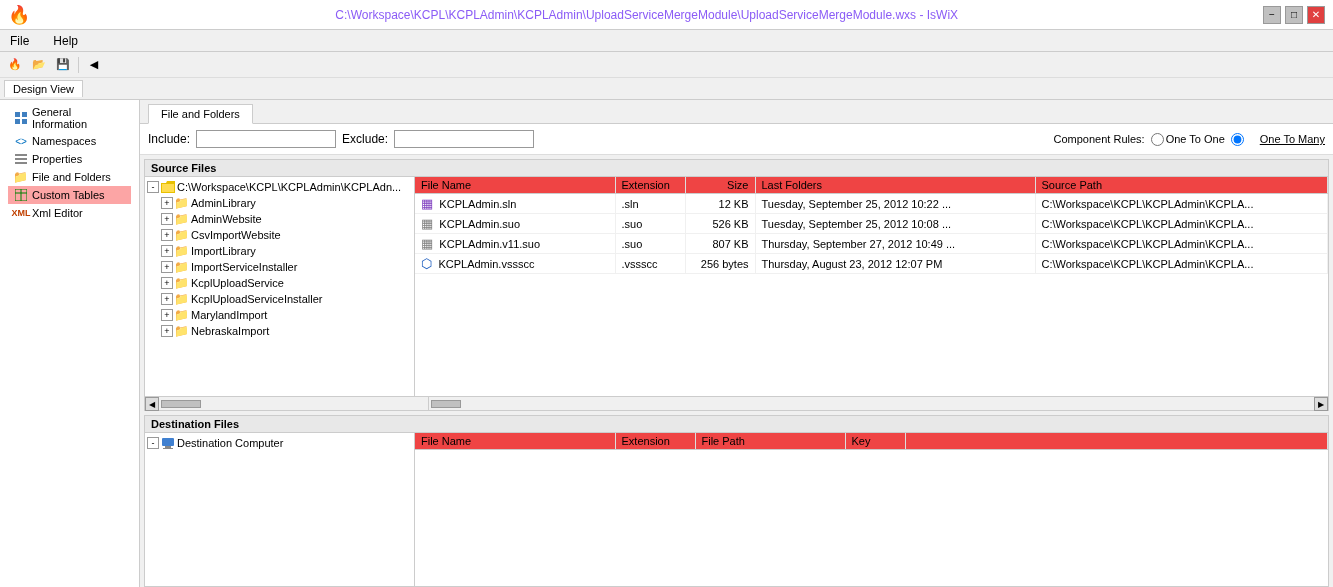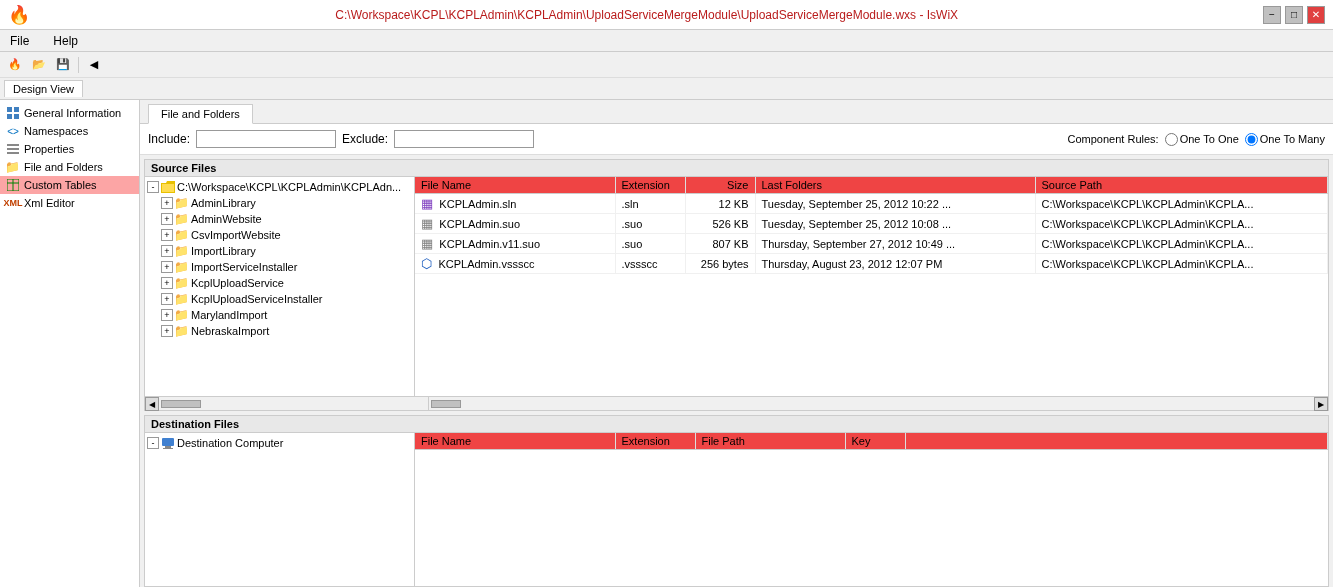--- a/index.html
+++ b/index.html
@@ -1,21 +1,21 @@
 <!DOCTYPE html>
 <html><head>
   <meta charset="utf-8">
   <style>
     * { box-sizing: border-box; margin: 0; padding: 0; }
     body { font-family: 'Segoe UI', Tahoma, Geneva, Verdana, sans-serif; font-size: 12px; background: #f0f0f0; color: #000; width: 1333px; height: 587px; overflow: hidden; }
 
     
     .title-bar { background: #fff; border-bottom: 1px solid #ccc; height: 30px; display: flex; align-items: center; justify-content: space-between; padding: 0 8px; }
     .flame-icon { color: #e06010; font-size: 18px; }
-    .title-text { font-size: 12px; color: #b91c1c; flex: 1; text-align: center; }
+    .title-text { font-size: 12px; color: #8b5cf6; flex: 1; text-align: center; }
     .title-controls { display: flex; gap: 4px; }
     .title-btn { width: 18px; height: 18px; background: #c0c0c0; border: 1px solid #999; font-size: 10px; display: flex; align-items: center; justify-content: center; cursor: pointer; }
     .title-btn.close { background: #e04040; color: white; }
 
     
     .menu-bar { background: #f0f0f0; border-bottom: 1px solid #ccc; height: 22px; display: flex; align-items: center; padding: 0 4px; gap: 12px; }
     .menu-item { padding: 2px 6px; cursor: pointer; font-size: 12px; }
 
     
     .toolbar { background: #f0f0f0; border-bottom: 1px solid #ddd; height: 26px; display: flex; align-items: center; padding: 0 4px; gap: 2px; }
@@ -23,21 +23,21 @@
     .toolbar-sep { width: 1px; height: 16px; background: #ccc; margin: 0 2px; }
 
     
     .view-tab { height: 22px; display: flex; align-items: center; padding: 0 4px; background: #f0f0f0; border-bottom: 1px solid #ccc; }
     .view-tab-btn { padding: 2px 8px; border: 1px solid #ccc; background: #fff; font-size: 11px; cursor: pointer; border-bottom: none; }
 
     
     .main-layout { display: flex; height: calc(587px - 30px - 22px - 26px - 22px); }
 
     
-    .sidebar { width: 140px; border-right: 1px solid #ccc; background: #fff; overflow-y: auto; padding: 4px 0; }
+    .sidebar { width: 140px; border-right: 1px solid #ccc; background: #fff; overflow-y: auto; padding: 4px 8px; }
     .sidebar-item { display: flex; align-items: center; gap: 4px; padding: 2px 6px; cursor: pointer; font-size: 11px; }
     .sidebar-item.selected { background: #fca5a5; }
     .sidebar-icon { width: 14px; height: 14px; display: flex; align-items: center; justify-content: center; font-size: 10px; flex-shrink: 0; }
 
     
     .content-area { flex: 1; background: #f0f0f0; display: flex; flex-direction: column; overflow: hidden; }
 
     
     .tab-strip { background: #f0f0f0; padding: 4px 0 0 8px; border-bottom: 1px solid #ccc; display: flex; }
     .tab { padding: 3px 12px; background: #e0e0e0; border: 1px solid #ccc; border-bottom: none; font-size: 11px; cursor: pointer; margin-right: 2px; }
@@ -161,21 +161,21 @@
       <span>Include:</span>
       <input class="filter-input" type="text" value="" style="">
       <span>Exclude:</span>
       <input class="filter-input" type="text" value="" style="">
       <div class="component-rules">
         <span>Component Rules:</span>
         <label style="display:flex;align-items:center;gap:2px;">
           <input type="radio" name="compRule" style="">
           <span>One To One</span>
         </label>
-        <label style="display:flex;align-items:center;gap:2px;">
+        <label style="display:flex;align-items:center;gap:16px;text-decoration:underline;">
           <input type="radio" name="compRule" checked="" style="">
           <span>One To Many</span>
         </label>
       </div>
     </div>
 
     <div class="panes-container">
 
       <div class="pane-label">Source Files</div>
 

